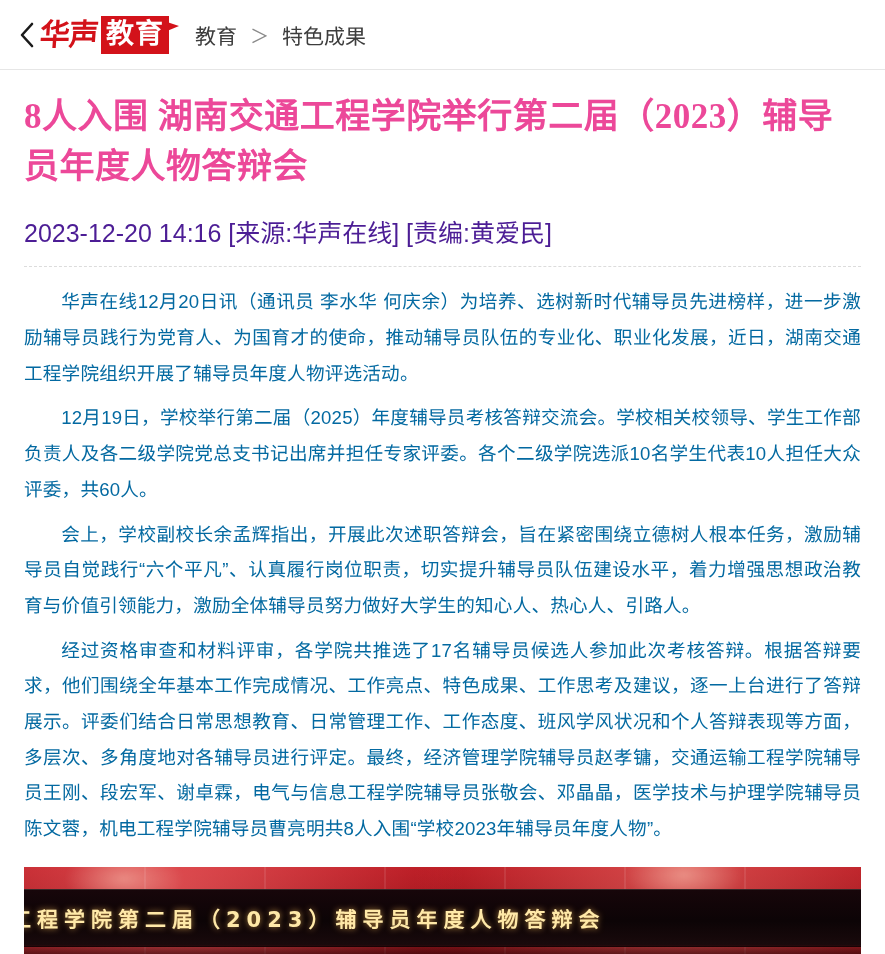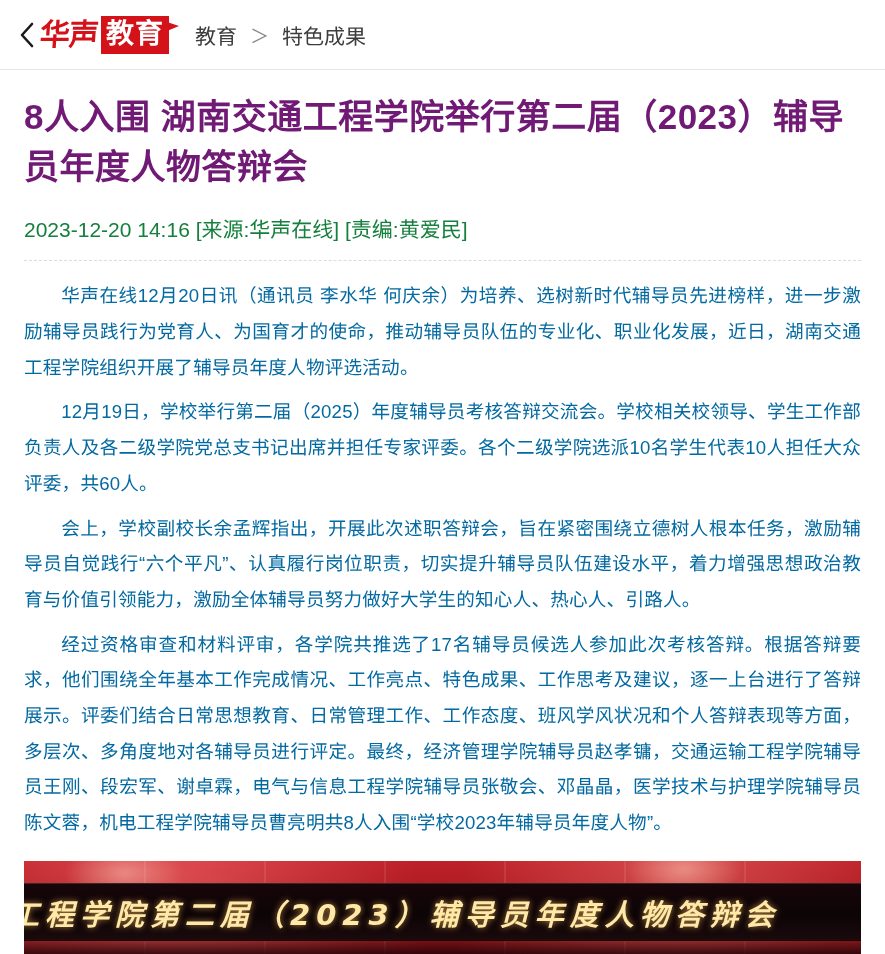--- a/index.html
+++ b/index.html
@@ -91,29 +91,29 @@
 
   
   .article {
     padding: 22px 24px 0 24px;
     box-sizing: border-box;
   }
   .headline {
     font-size: 35px;
     line-height: 1.42;
     font-weight: 700;
-    color: #701a75;
+    color: #ec4899;
     margin: 0 0 0 0;
     letter-spacing: 0.5px;
-    font-family: Liberation Sans, sans-serif;
+    font-family: Liberation Serif, serif;
   }
   .meta {
     margin-top: 22px;
-    font-size: 21px;
-    color: #15803d;
+    font-size: 25px;
+    color: #4c1d95;
     padding-bottom: 17px;
     border-bottom: 1px dashed #dcdcdc;
     white-space: nowrap;
   }
   .body {
     padding-top: 8px;
   }
   .body p {
     font-size: 18.6px;
     line-height: 1.92;
@@ -164,28 +164,27 @@
     height: 56px;
     background: linear-gradient(180deg, #17060a 0%, #0c0406 55%, #1a0a0c 100%);
     border-top: 1px solid rgba(255,255,255,0.12);
     border-bottom: 1px solid rgba(0,0,0,0.6);
     display: flex;
     align-items: center;
     overflow: hidden;
   }
   .banner-text {
     font-family: "DejaVu Sans", "Liberation Sans", sans-serif;
-    font-size: 29px;
+    font-size: 21px;
     font-weight: 700;
     color: #ffe9a8;
     letter-spacing: 6px;
     white-space: nowrap;
     margin-left: -14px;
     text-shadow: 0 0 6px rgba(255,190,90,0.7);
-    font-style: italic;
   }
   .photo-bottom {
     position: absolute;
     left: 0; right: 0; bottom: 0;
     height: 16px;
     background: linear-gradient(180deg, rgba(80,8,12,0.2), rgba(30,2,4,0.85));
   }
 </style>
 </head>
 <body>

